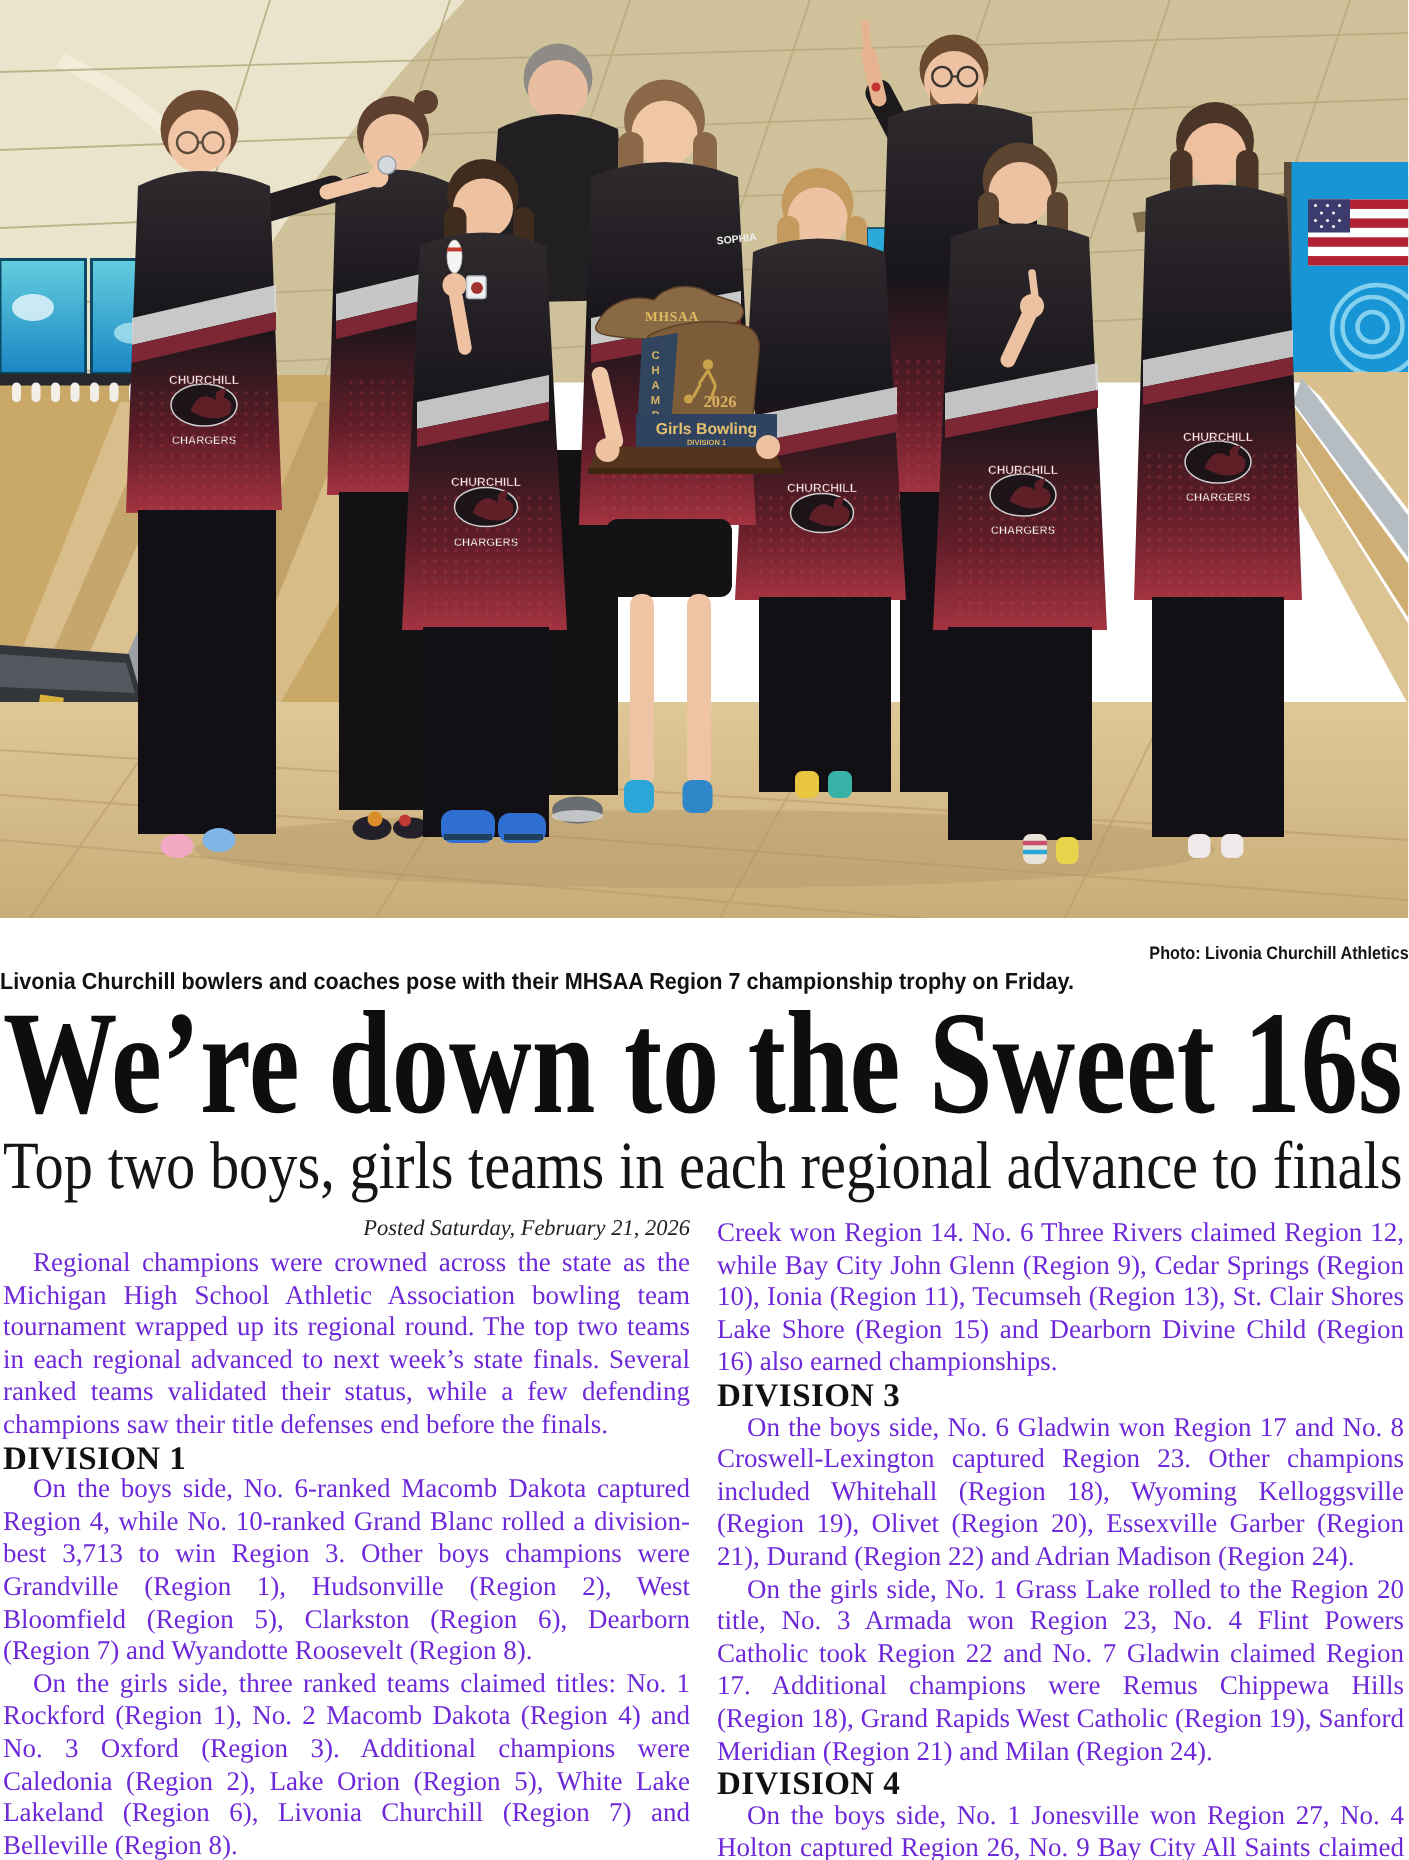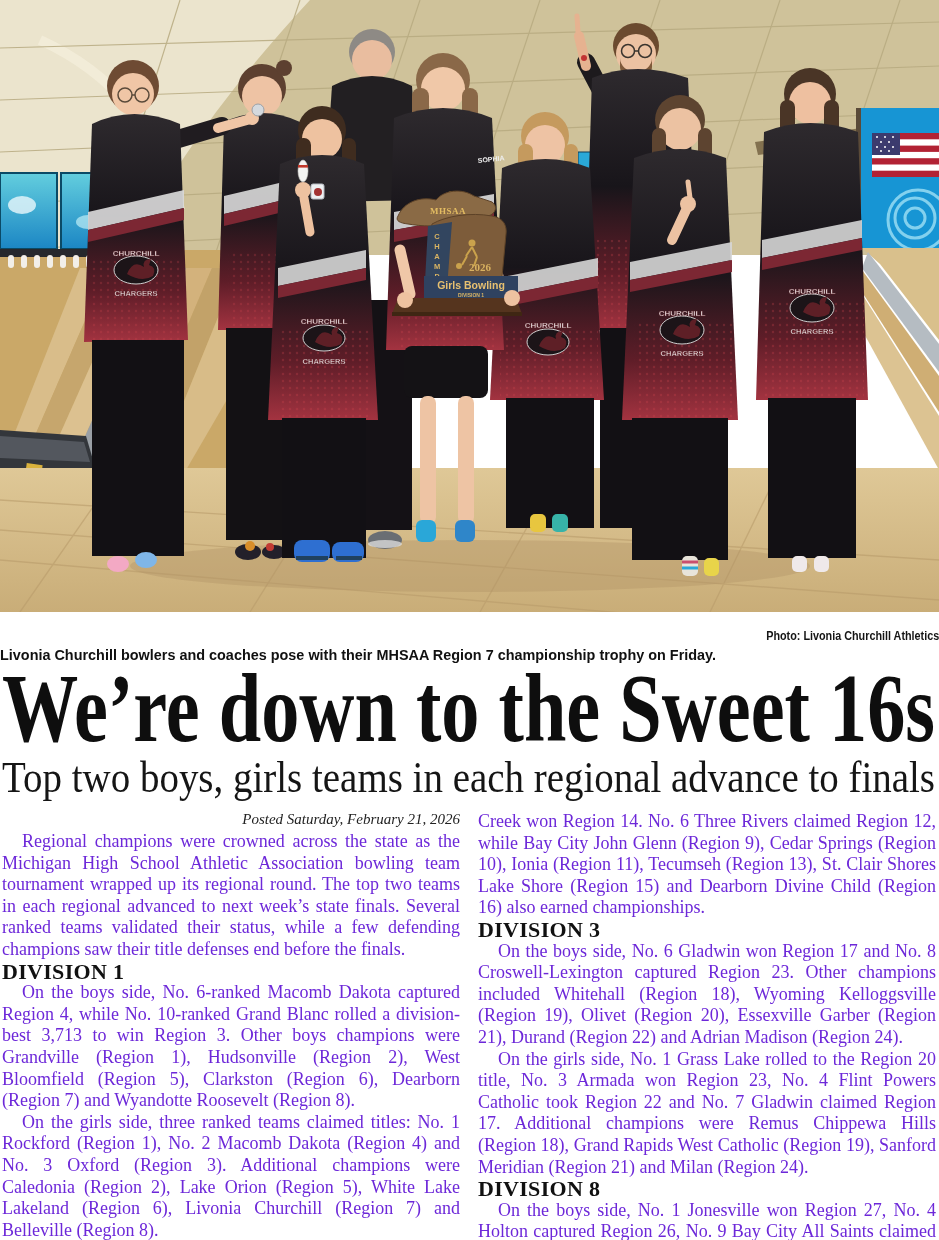--- a/index.html
+++ b/index.html
@@ -379,18 +379,18 @@
           <p class="para">On the boys side, No. 6-ranked Macomb Dakota captured Region 4, while No. 10-ranked Grand Blanc rolled a division-best 3,713 to win Region 3. Other boys champions were Grandville (Region 1), Hudsonville (Region 2), West Bloomfield (Region 5), Clarkston (Region 6), Dearborn (Region 7) and Wyandotte Roosevelt (Region 8).</p>
           <p class="para">On the girls side, three ranked teams claimed titles: No. 1 Rockford (Region 1), No. 2 Macomb Dakota (Region 4) and No. 3 Oxford (Region 3). Additional champions were Caledonia (Region 2), Lake Orion (Region 5), White Lake Lakeland (Region 6), Livonia Churchill (Region 7) and Belleville (Region 8).</p>
           <h3 class="division">DIVISION 2</h3>
         </div>
     </div>
     <div class="col" id="col-right">
         <p class="para flush">Creek won Region 14. No. 6 Three Rivers claimed Region 12, while Bay City John Glenn (Region 9), Cedar Springs (Region 10), Ionia (Region 11), Tecumseh (Region 13), St. Clair Shores Lake Shore (Region 15) and Dearborn Divine Child (Region 16) also earned championships.</p>
         <h3 class="division">DIVISION 3</h3>
         <p class="para">On the boys side, No. 6 Gladwin won Region 17 and No. 8 Croswell-Lexington captured Region 23. Other champions included Whitehall (Region 18), Wyoming Kelloggsville (Region 19), Olivet (Region 20), Essexville Garber (Region 21), Durand (Region 22) and Adrian Madison (Region 24).</p>
         <p class="para">On the girls side, No. 1 Grass Lake rolled to the Region 20 title, No. 3 Armada won Region 23, No. 4 Flint Powers Catholic took Region 22 and No. 7 Gladwin claimed Region 17. Additional champions were Remus Chippewa Hills (Region 18), Grand Rapids West Catholic (Region 19), Sanford Meridian (Region 21) and Milan (Region 24).</p>
-        <h3 class="division">DIVISION 8</h3>
+        <h3 class="division">DIVISION 4</h3>
         <p class="para">On the boys side, No. 1 Jonesville won Region 27, No. 4 Holton captured Region 26, No. 9 Bay City All Saints claimed Region 30 and No. 10 Blissfield took Region 28. Ithaca (Region 29), Burton Atherton (Region 31) and Plymouth Christian Academy (Region 32) also secured championships.</p>
       </div>
   </div>
 
 </div>
 
 </body></html>

